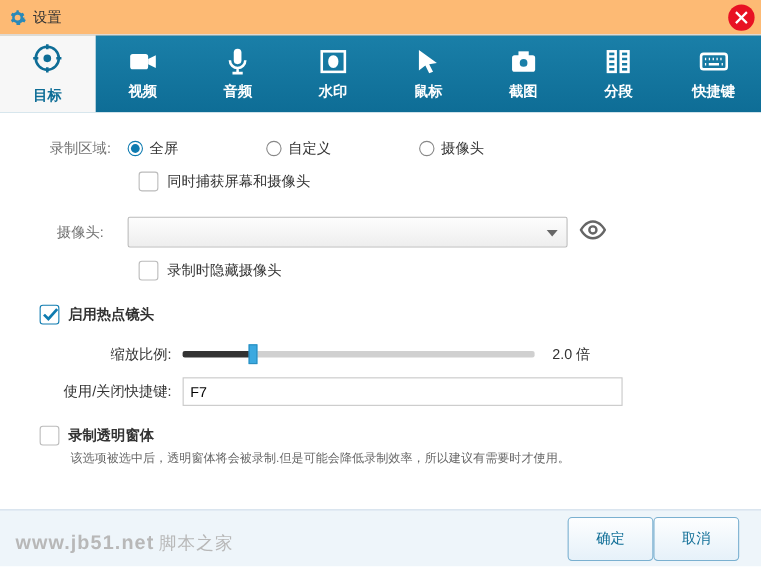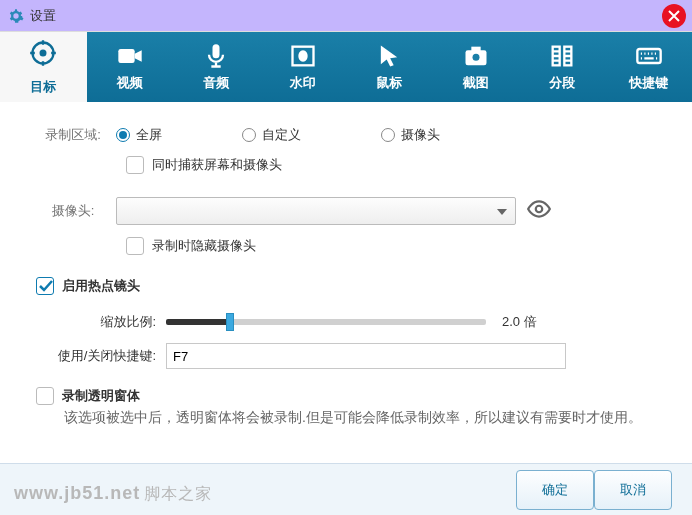--- a/index.html
+++ b/index.html
@@ -1,18 +1,18 @@
 <!DOCTYPE html>
 <html><head>
 <meta charset="utf-8">
 <style>
 * { box-sizing: border-box; margin: 0; padding: 0; }
 body { font-family: "Microsoft YaHei", Arial, sans-serif; font-size: 13px; background: #fff; width: 692px; height: 515px; overflow: hidden; position: relative; }
 
-.titlebar { height: 32px; background: #c4b5fd; border-bottom: 1px solid #ddd; display: flex; align-items: center; padding: 0 8px; position: relative; }
+.titlebar { height: 32px; background: #fdba74; border-bottom: 1px solid #ddd; display: flex; align-items: center; padding: 0 8px; position: relative; }
 .titlebar .gear { width: 16px; height: 16px; margin-right: 6px; }
 .titlebar .title { font-size: 13px; color: #333; }
 .close-btn { position: absolute; right: 6px; top: 4px; width: 24px; height: 24px; background: #e81123; border-radius: 50%; display: flex; align-items: center; justify-content: center; cursor: pointer; }
 .close-btn svg { width: 12px; height: 12px; }
 
 .tabbar { height: 70px; background: linear-gradient(#1a7fa8,#0e6d96); display: flex; }
 .tab { flex: 1; display: flex; flex-direction: column; align-items: center; justify-content: center; cursor: pointer; color: #fff; gap: 4px; }
 .tab.active { background: #f7f7f7; color: #0e6d96; gap: 11px; }
 .tab svg { width: 28px; height: 28px; }
 .tab .label { font-size: 13px; font-weight: bold; }
@@ -39,21 +39,21 @@
 .slider-label { width: 130px; text-align: right; padding-right: 10px; }
 .slider { flex: 1; height: 6px; background: linear-gradient(to right,#333 0,#333 20%,#d0d0d0 20%,#d0d0d0 100%); position: relative; border-radius: 2px; max-width: 320px; cursor: pointer; }
 .slider .thumb { position:absolute; left:20%; top:-6px; width:8px; height:18px; background:#3ba9e0; border:1px solid #2a8fc0; transform:translateX(-50%); }
 .slider-val { margin-left: 16px; color:#333; }
 
 .input-row { display:flex; align-items:center; margin-bottom:18px; }
 .input-label { width: 130px; text-align:right; padding-right:10px; }
 .text-input { flex:1; height:26px; border:1px solid #c8c8c8; padding:0 6px; font-size:13px; max-width: 400px; background:#fff; }
 
 .section { margin-top: 14px; }
-.hint { color: #666; margin-left: 28px; margin-top: 4px; font-size: 14px; }
+.hint { color: #666; margin-left: 28px; margin-top: 4px; font-size: 11px; }
 
 .footer { position:absolute; bottom:0; left:0; right:0; height:52px; background:#eef5fa; border-top:1px solid #cfddea; display:flex; align-items:center; justify-content:flex-end; padding:0 20px; gap:0; }
 .watermark { position:absolute; left:14px; bottom:10px; color:#b8b8b8; font-size:18px; font-weight:bold; letter-spacing:1px; }
 .watermark .cn { font-size:16px; font-weight:normal; margin-left:4px; }
 .btn { min-width:78px; height:40px; border:1px solid #7ab0d0; background:linear-gradient(#fdfeff,#e6f1f9); border-radius:4px; color:#0e6d96; cursor:pointer; font-size:13px; }
 </style>
 </head>
 <body>
 
 <div class="titlebar">

